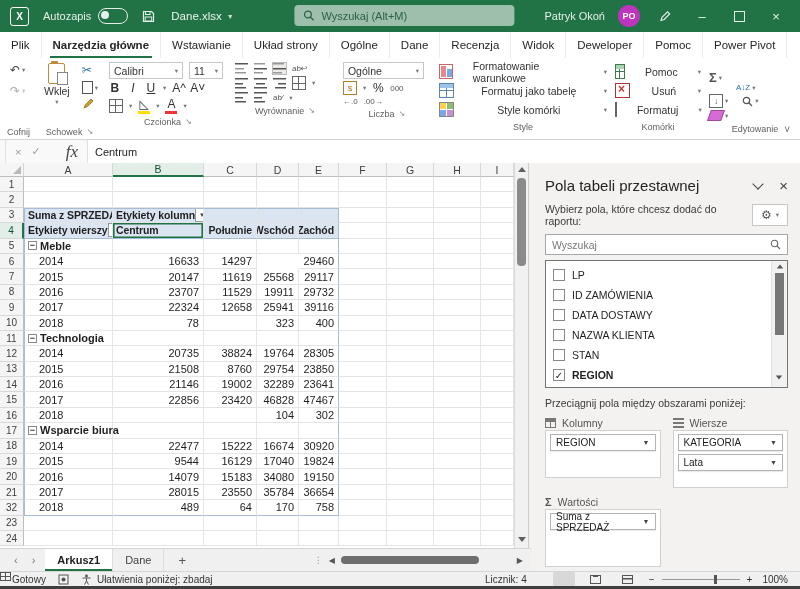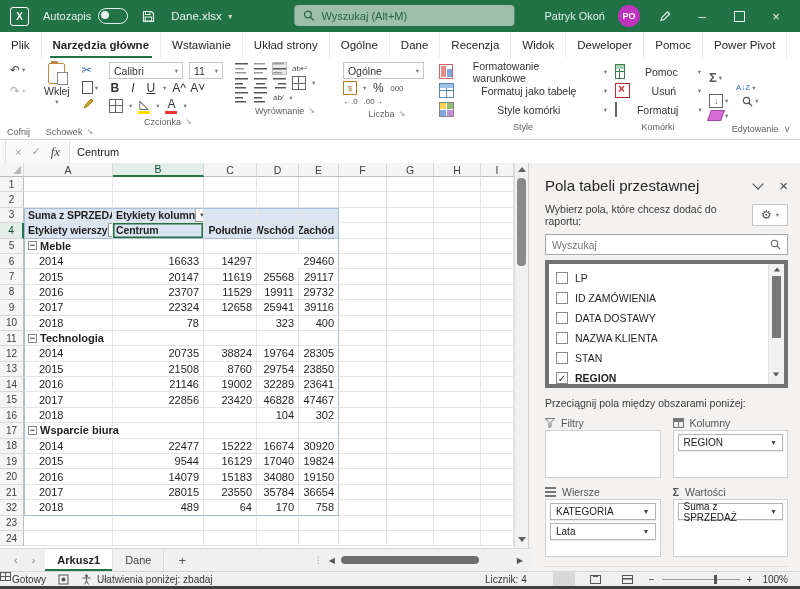--- a/index.html
+++ b/index.html
@@ -90,21 +90,21 @@
   .fillic{width:12px;height:12px;border:1px solid #666;display:flex;align-items:center;justify-content:center;font-size:8px;color:#444;}
   .collapse{position:absolute;right:10px;bottom:4px;font-size:10px;color:#666;}
   
   .fbar{position:absolute;top:140px;left:0;right:0;height:23px;background:#F9F9F9;border-bottom:1px solid #D4D4D4;
     display:flex;align-items:stretch;}
   .namebox{width:118px;background:#fff;border-right:1px solid #E0E0E0;display:flex;align-items:center;
     padding:0 6px;font-size:11px;color:#222;box-sizing:border-box;}
   .namebox .caret{margin-left:auto;font-size:7px;color:#666;}
   .fsep{width:5px;border-right:1px solid #E0E0E0;}
   .fbtns{display:flex;align-items:center;gap:10px;padding:0 9px;border-right:1px solid #E0E0E0;}
-  .fx{font-family:"Liberation Serif",serif;font-style:italic;font-size:13px;color:#444;}
+  .fx{font-family:"Liberation Serif",serif;font-style:italic;font-size:17px;color:#444;margin-left:15px;}
   .fval{flex:1;background:#fff;display:flex;align-items:center;padding:0 7px;font-size:11px;color:#222;}
   
   .workarea{position:absolute;top:163px;left:0;width:528px;height:385px;background:#fff;overflow:hidden;}
   .grid{position:absolute;left:0;top:0;width:514px;}
   .grow{display:flex;height:15.4px;}
   .ghead{height:14px;}
   .c{flex:0 0 auto;height:100%;border-right:1px solid #E4E4E4;border-bottom:1px solid #E4E4E4;display:flex;align-items:center;
     padding:0 3px;box-sizing:border-box;font-size:11px;color:#1F1F1F;white-space:nowrap;overflow:hidden;background:#fff;}
   .gh{flex:0 0 auto;height:100%;background:#F5F5F5;border-right:1px solid #D8D8D8;border-bottom:1px solid #BDBDBD;
     display:flex;align-items:center;justify-content:center;font-size:10.5px;color:#3E3E3E;box-sizing:border-box;}
@@ -143,21 +143,21 @@
   .chev{width:7px;height:7px;border-right:1.5px solid #444;border-bottom:1.5px solid #444;transform:rotate(45deg);margin-top:-3px;}
   .pclose{font-size:15px;color:#444;margin-left:17px;}
   .pane-sub{display:flex;align-items:center;margin-top:9px;}
   .pane-sub .txt{font-size:10.5px;color:#3B3A39;width:182px;line-height:1.15;}
   .gearbtn{margin-left:auto;width:36px;height:22px;border:1px solid #C8C6C4;background:#fff;display:flex;align-items:center;
     justify-content:center;gap:4px;font-size:12px;color:#555;box-sizing:border-box;}
   .psearch{margin-top:7px;height:21px;background:#fff;border:1px solid #A6A6A6;display:flex;align-items:center;
     padding:0 6px;box-sizing:border-box;}
   .psearch .ph-text{font-size:10.5px;color:#777;}
   .psearch svg{margin-left:auto;}
-  .fieldlist{margin-top:5px;height:128px;background:#fff;border:4px solid #737373;position:relative;box-sizing:border-box;
+  .fieldlist{margin-top:5px;height:128px;background:#fff;border:1px solid #737373;position:relative;box-sizing:border-box;
     padding:4px 18px 0 7px;}
   .frow2{display:flex;align-items:center;gap:7px;height:20px;}
   .cb{width:12px;height:12px;border:1px solid #8A8886;background:#fff;flex:0 0 auto;font-size:10px;line-height:11px;
     text-align:center;color:#222;box-sizing:border-box;}
   .flabel{font-size:10.5px;color:#201F1E;}
   .flscroll{position:absolute;right:0;top:0;bottom:0;width:15px;background:#F1F1F1;border-left:1px solid #E1E1E1;}
   .flthumb{position:absolute;left:3px;top:12px;width:9px;height:62px;background:#777;}
   .draghint{margin-top:9px;font-size:10.5px;color:#3B3A39;}
   .areas{margin-top:4px;display:grid;grid-template-columns:1fr 1fr;column-gap:12px;row-gap:4px;}
   .ahdr{display:flex;align-items:center;gap:6px;font-size:10.5px;color:#555;height:15px;margin-top:2px;}
@@ -834,29 +834,20 @@
         <div class="flscroll">
         <div class="sarrow up" style="margin-top:3px;border-bottom-color:#555;transform:scale(.8);"></div>
         <div class="flthumb"></div>
         <div class="sarrow dn" style="position:absolute;bottom:3px;left:3px;border-top-color:#555;transform:scale(.8);"></div>
       </div>
     </div>
     <div class="draghint">Przeciągnij pola między obszarami poniżej:</div>
     <div class="areas">
       <div>
         <div class="ahdr">
-          <svg width="10" height="10" viewBox="0 0 10 10">
-              <path d="M0.5 0.5h9L6 4.5v4l-2 1v-5z" fill="none" stroke="#777" stroke-width="1"></path>
-            </svg>
-          <span>Filtry</span>
-        </div>
-        <div class="abox h1" id="box-filters"></div>
-      </div>
-      <div>
-        <div class="ahdr">
           <span class="colsic"></span>
           <span>Kolumny</span>
         </div>
         <div class="abox h1" id="box-columns">
             <div class="pill">
               <span>REGION</span>
               <span class="pc">▼</span>
             </div>
           </div>
       </div>

